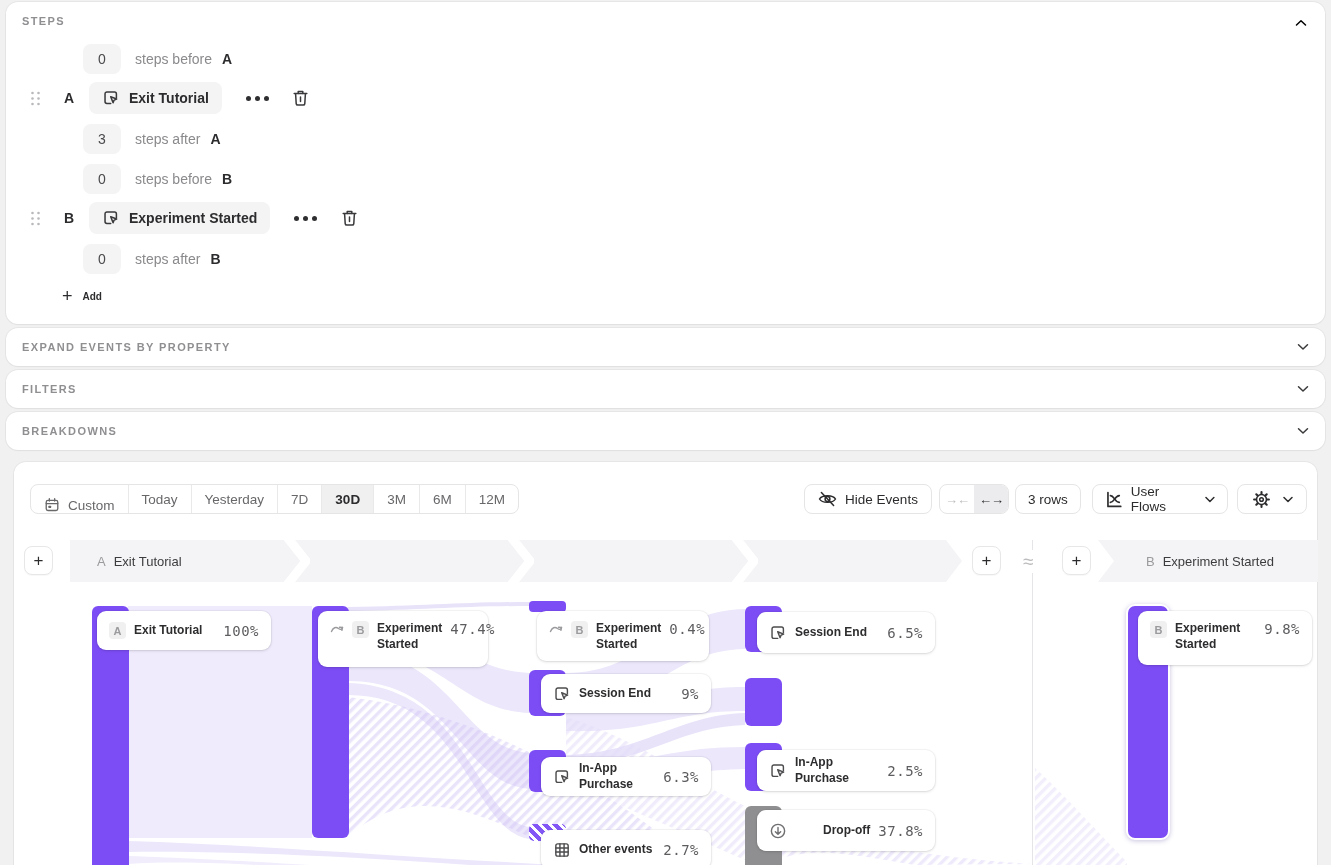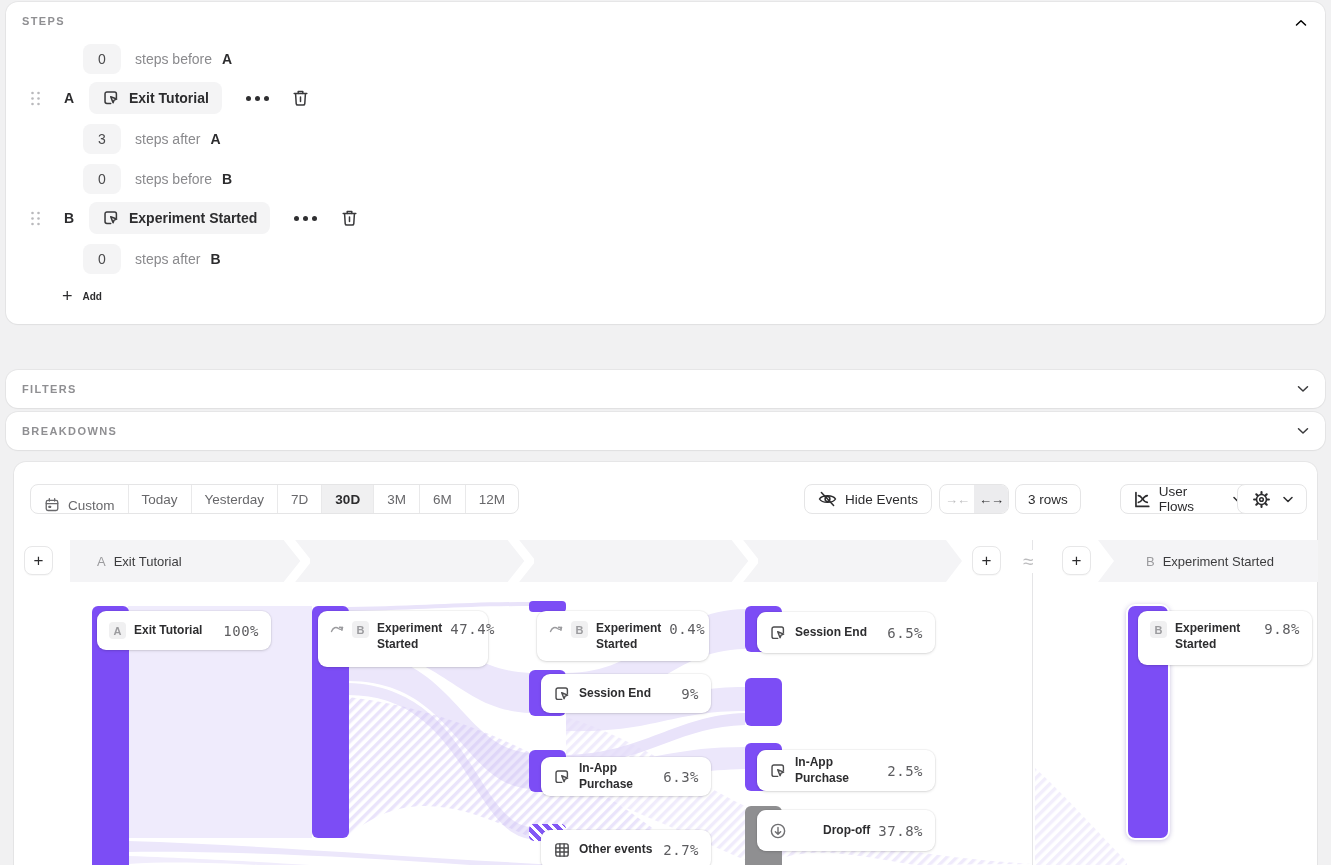--- a/index.html
+++ b/index.html
@@ -172,20 +172,26 @@
       <span class="srow-label">steps after</span>
       <span class="srow-ref">B</span>
     </div>
 
     <div class="add-row" style="left:56px; top:285px;">
       <span class="add-plus">+</span>
       <span class="add-label">Add</span>
     </div>
   </div>
 
+  <div class="card sec-row" style="left:6px; top:328px; width:1319px; height:38px;">
+    <span class="panel-label">EXPAND EVENTS BY PROPERTY</span>
+    <svg class="sec-chev icon-stroke" width="12" height="8" viewBox="0 0 12 8" style="color:#3a3a3c;">
+        <path d="M1.5 1.8 L6 6 L10.5 1.8"></path>
+      </svg>
+  </div>
   <div class="card sec-row" style="left:6px; top:370px; width:1319px; height:38px;gap:9px;">
     <span class="panel-label">FILTERS</span>
     <svg class="sec-chev icon-stroke" width="12" height="8" viewBox="0 0 12 8" style="color:#3a3a3c;">
         <path d="M1.5 1.8 L6 6 L10.5 1.8"></path>
       </svg>
   </div>
   <div class="card sec-row" style="left:6px; top:412px; width:1319px; height:38px;">
     <span class="panel-label">BREAKDOWNS</span>
     <svg class="sec-chev icon-stroke" width="12" height="8" viewBox="0 0 12 8" style="color:#3a3a3c;">
         <path d="M1.5 1.8 L6 6 L10.5 1.8"></path>
@@ -244,21 +250,21 @@
         </span>
       <span class="seg on">
           <span>←→</span>
         </span>
     </div>
 
     <div class="tb tb-btn" style="left:1015px; top:484px; width:66px;">
       <span>3 rows</span>
     </div>
 
-    <div class="tb tb-btn" style="left:1092px; top:484px; width:136px;margin-left:28px;">
+    <div class="tb tb-btn" style="left:1092px; top:484px; width:136px;">
       <svg width="18" height="17" viewBox="0 0 18 17" class="icon-stroke" style="stroke-width:1.7;color:#2c2c2e;">
         <path d="M3 1.5 V15.5 H16"></path>
         <path d="M5.5 4.5 C9.5 4.5 9.5 11 14.5 11.5"></path>
         <path d="M5.5 11.5 C9.5 11.5 9.5 5 14.5 4.5"></path>
       </svg>
       <span>User Flows</span>
       <svg width="10" height="7" viewBox="0 0 10 7" class="icon-stroke" style="color:#2c2c2e;">
           <path d="M1 1.5 L5 5.5 L9 1.5"></path>
         </svg>
     </div>

